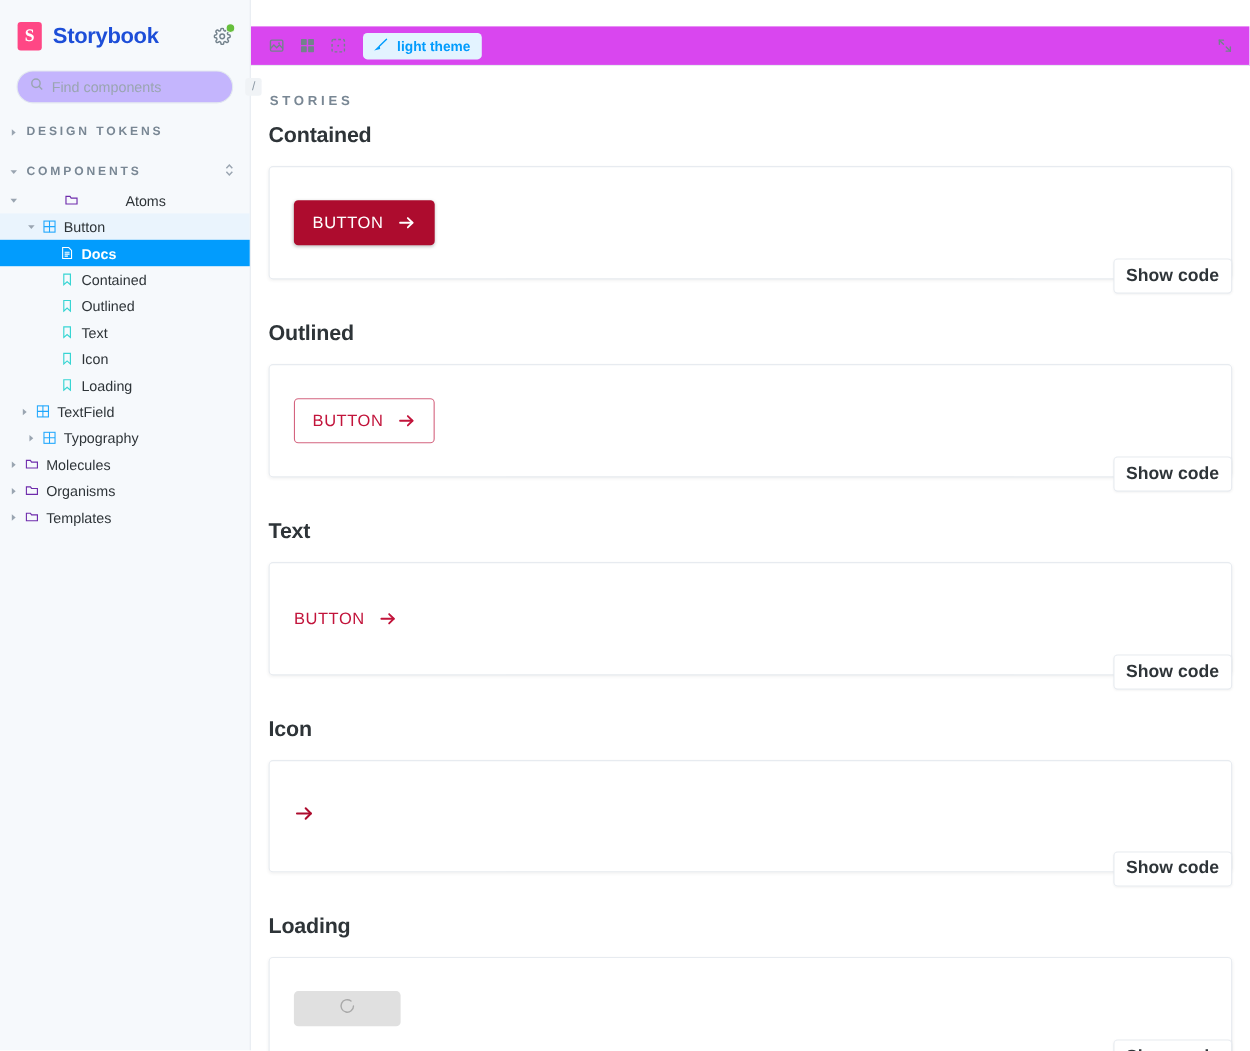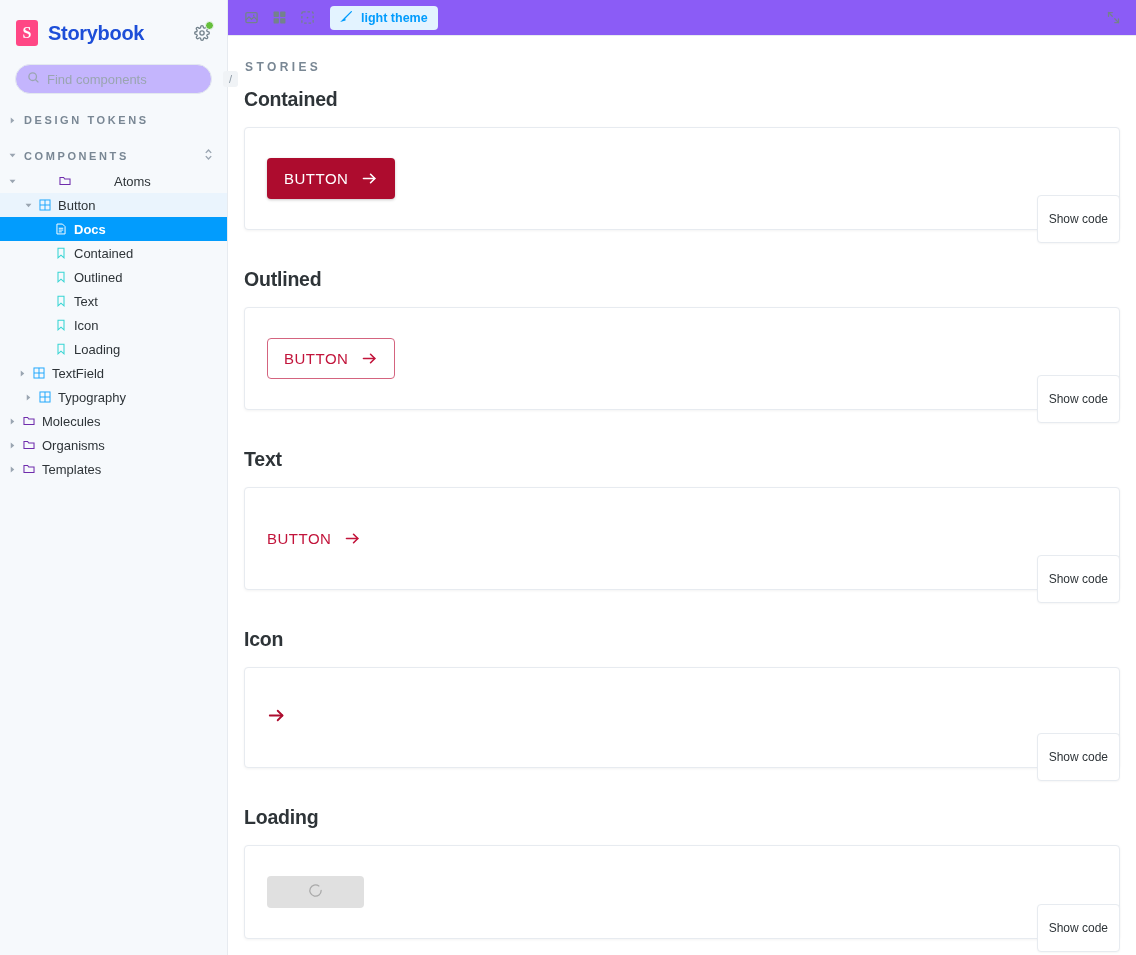--- a/index.html
+++ b/index.html
@@ -96,21 +96,22 @@
 
   .ic { width: 13px; height: 13px; display: inline-flex; align-items: center; justify-content: center; flex: 0 0 13px; }
 
   
   .main { flex: 1; height: 955px; display: flex; flex-direction: column; background:#fff; }
   .toolbar {
     height: 36px; min-height: 36px;
     border-bottom: 1px solid #e7ebf0;
     display: flex; align-items: center;
     padding: 0 9px 0 9px;
-    background: #8b5cf6;
+    background: #d946ef;
+    margin-top: 24px;
   }
   .tb-btn {
     width: 28px; height: 24px;
     display: flex; align-items: center; justify-content: center;
     border-radius: 4px; cursor: pointer; color: #73828c;
   }
   .tb-sep { width: 9px; }
   .tb-theme {
     display: flex; align-items: center; gap: 7px;
     height: 24px; padding: 0 10px;
@@ -152,23 +153,23 @@
     padding: 30px 22px;
     min-height: 62px;
     display: flex; align-items: center;
   }
   .show-code {
     position: absolute;
     right: -1px; bottom: -14px;
     border: 1px solid #e7ebf0;
     border-radius: 4px;
     background: #fff;
-    font-size: 12px; font-weight: normal;
+    font-size: 16px; font-weight: bold;
     color: #2e3438;
-    padding: 16px 11px;
+    padding: 6px 11px;
     cursor: pointer;
     box-shadow: 0 1px 2px rgba(0,0,0,0.04);
   }
 
   
   .btn {
     display: inline-flex; align-items: center; gap: 13px;
     font-family: "Liberation Sans", sans-serif;
     font-size: 15px; letter-spacing: 0.5px;
     border-radius: 4px; cursor: pointer;

